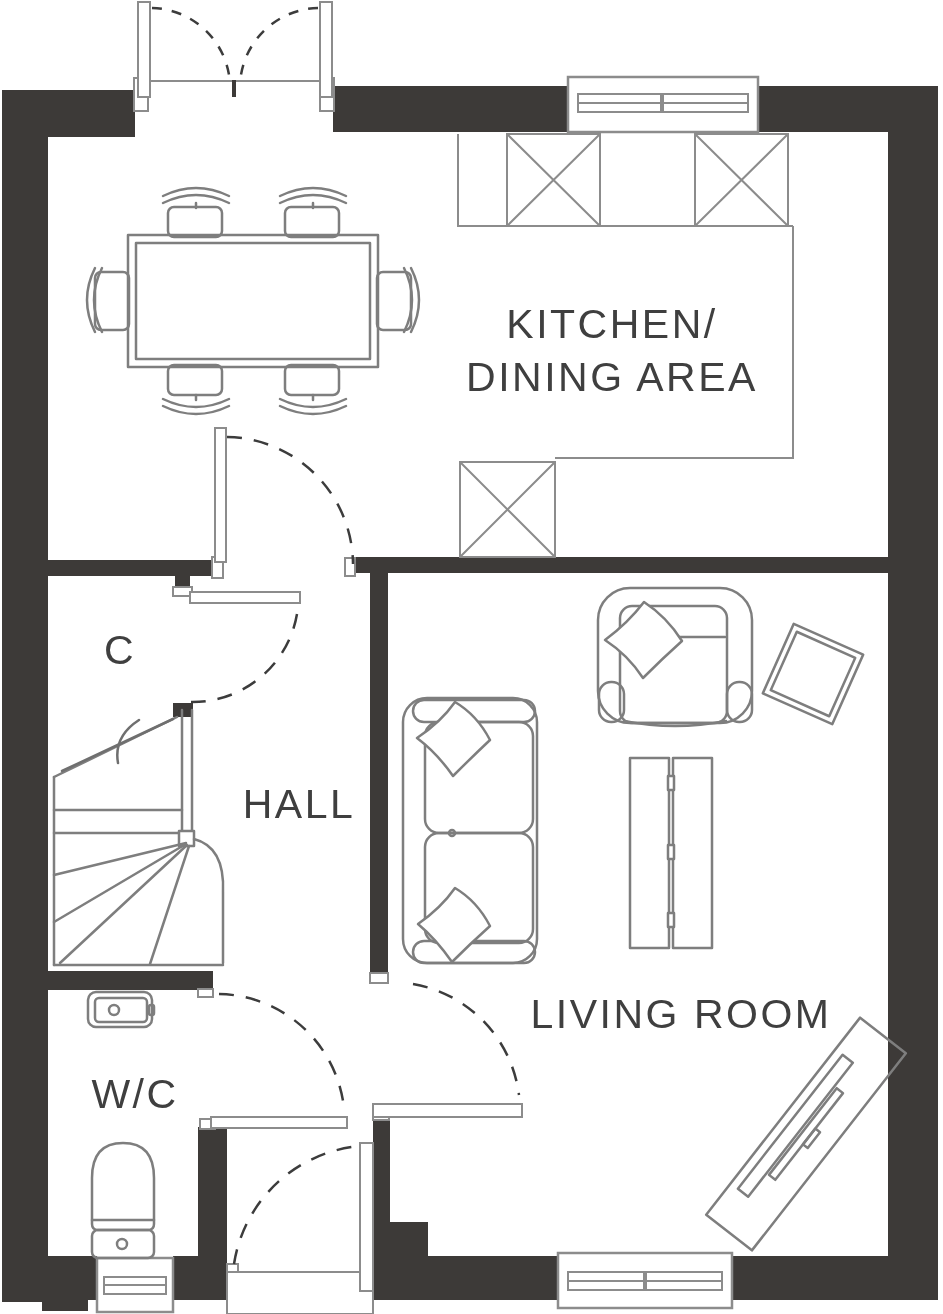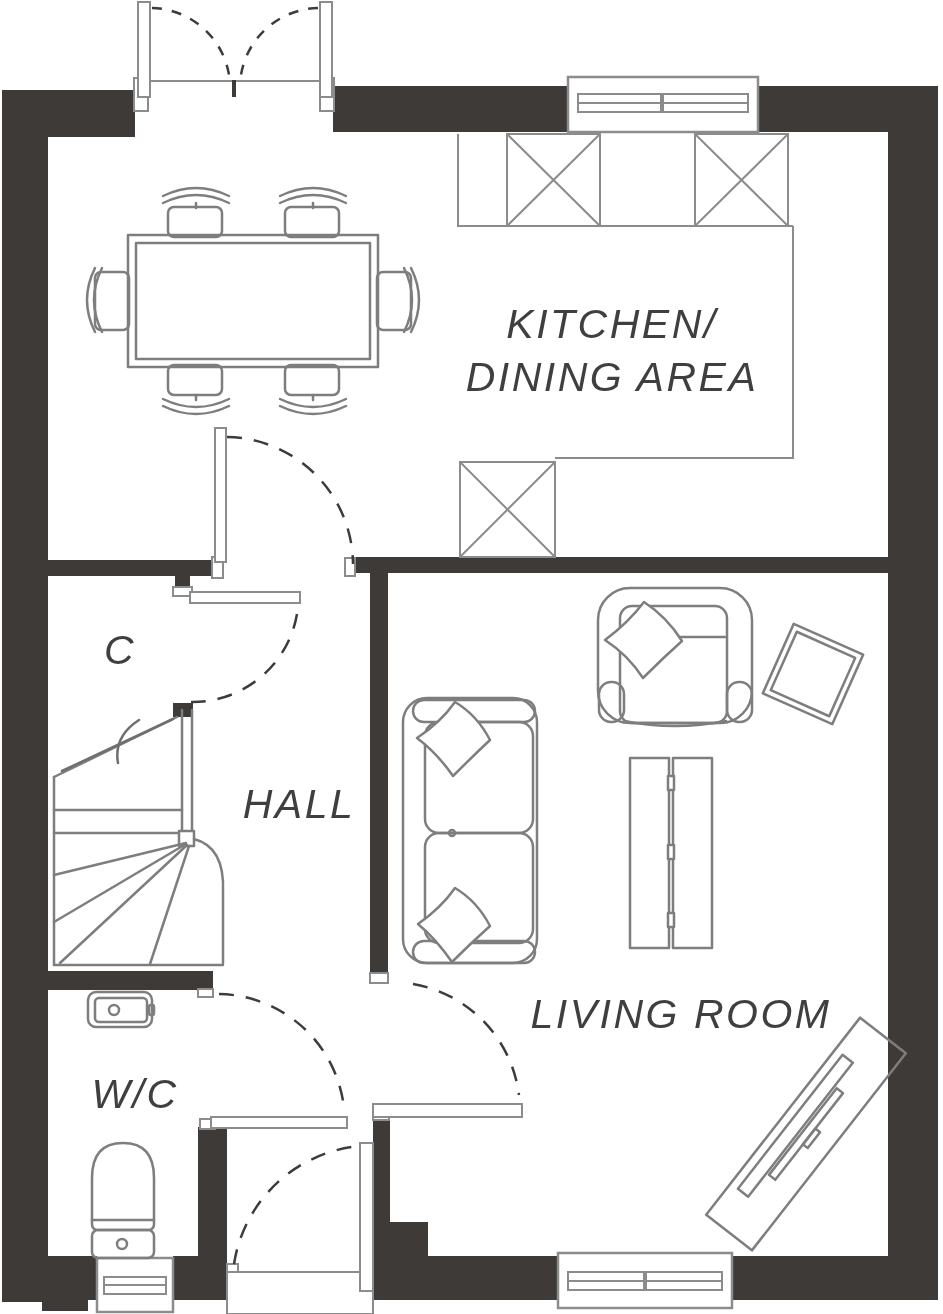--- a/index.html
+++ b/index.html
@@ -1,16 +1,16 @@
 <!DOCTYPE html>
 <html style="--wall: #3d3a38; --line: #8c8c8c; --furn: #7e7e7e; --swing: #3c3c3c; --text: #3f3f3f; --bg: #ffffff;"><head>
 <meta charset="utf-8">
 <style>
   html,body{margin:0;padding:0;background:#fff;}
-  .stage{position:relative;width:943px;height:1314px;background:var(--bg,#fff);overflow:hidden;font-style:italic;}
+  .stage{position:relative;width:943px;height:1314px;background:var(--bg,#fff);overflow:hidden;}
   svg{display:block;}
   .wall{fill:var(--wall,#3d3a38);stroke:none;}
   .jamb{fill:#fff;stroke:var(--line,#8c8c8c);stroke-width:2;}
   .win{fill:#fff;stroke:var(--line,#8c8c8c);stroke-width:2.5;}
   .thin{fill:none;stroke:var(--line,#8c8c8c);stroke-width:2;}
   .leaf{fill:#fff;stroke:var(--line,#8c8c8c);stroke-width:2;}
   .swing{fill:none;stroke:var(--swing,#3c3c3c);stroke-width:2.5;stroke-dasharray:15 12;}
   .swing-s{fill:none;stroke:var(--swing,#3c3c3c);stroke-width:2.5;stroke-dasharray:10 10;}
   .furn{fill:none;stroke:var(--furn,#7e7e7e);stroke-width:2.5;stroke-linejoin:round;stroke-linecap:round;}
   .furnf{fill:#fff;stroke:var(--furn,#7e7e7e);stroke-width:2.5;stroke-linejoin:round;}

